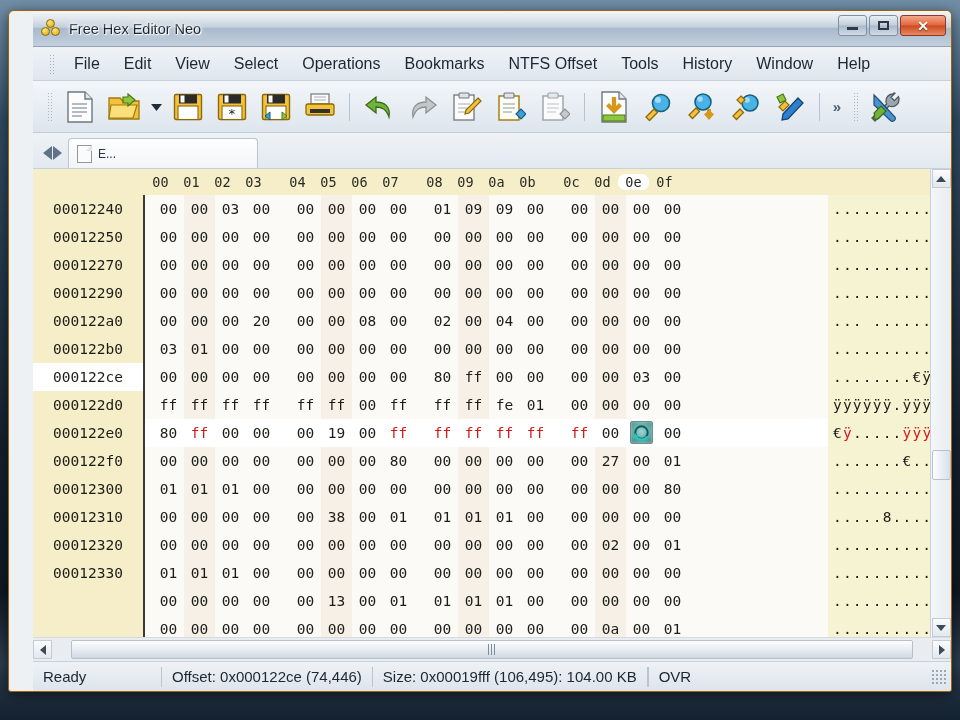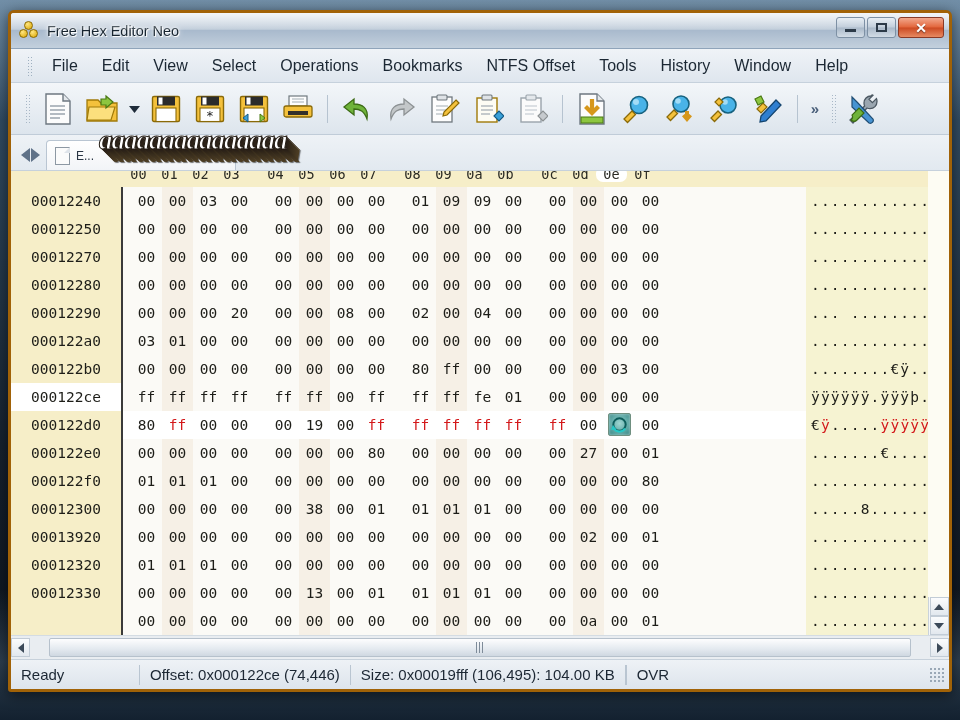--- a/index.html
+++ b/index.html
@@ -21,25 +21,26 @@
   }
   #desktop::after {
     content: ""; position: absolute; left: 0; right: 0; bottom: 0; height: 130px;
     background: linear-gradient(180deg, rgba(30,60,90,0), rgba(120,160,195,.30) 55%, rgba(20,35,50,.9));
   }
 
   
   #window {
     position: absolute; left: 8px; top: 10px; width: 944px; height: 682px;
     background: #eef1f4;
-    border: 3px solid #a16207;
+    border: 1px solid #a16207;
     border-radius: 6px 6px 3px 3px;
     box-shadow: 0 3px 14px rgba(0,0,0,.55);
     display: flex; flex-direction: column;
     overflow: hidden;
+    padding-left: 24px;
   }
 
   
   #titlebar {
     height: 36px; flex: 0 0 36px;
     background: linear-gradient(180deg,#cfd9e4 0%, #b9c7d6 45%, #a9bacd 50%, #c3d0dd 100%);
     border-bottom: 1px solid #8fa4ba;
     display: flex; align-items: center;
     position: relative;
     padding-left: 8px;
@@ -165,21 +166,21 @@
       7px 7px 0 #3b2f1e, 8px 8px 0 #3e321f, 9px 9px 0 #413420,
       10px 10px 0 #443621, 11px 11px 0 #473922, 12px 12px 0 #4a3b23,
       13px 13px 0 #4d3e24, 14px 14px 1px rgba(0,0,0,.55);
     -webkit-text-stroke: 1px #1f1810;
     pointer-events: none;
     z-index: 50;
   }
 
   
   #hexwrap { flex: 1 1 auto; display: flex; flex-direction: column; background: #fdfcf3; min-height: 0; }
-  #hexbody { flex: 1 1 auto; display: flex; min-height: 0; align-items: flex-end; }
+  #hexbody { flex: 1 1 auto; display: flex; min-height: 0; }
   #hexmain { flex: 1 1 auto; display: flex; flex-direction: column; min-width: 0; }
 
   .mono { font-family: "DejaVu Sans Mono", "Liberation Mono", monospace; }
 
   #colheader {
     height: 26px; flex: 0 0 26px;
     background: #f6eec8;
     display: flex; align-items: center;
     font-size: 13.5px; color: #2a2a24;
     padding-left: 0;
@@ -516,21 +517,20 @@
 
   <div id="tabstrip">
     <div id="tab-nav">
       <span class="navarrow l"></span>
       <span class="navarrow r"></span>
     </div>
     <div id="doc-tab">
       <span class="pageicon"></span>
       <span id="tab-label">E...</span>
     </div>
-    <div id="type-overlay">aaaaaaaaaaaaaaa</div>
   </div>
 
   <div id="hexwrap">
     <div id="hexbody">
       <div id="hexmain">
 
         <div id="colheader" class="mono">
           <div class="pad-addr"></div>
           <div class="cols" id="colcells">
               <div class="chcell">00</div>
@@ -553,30 +553,29 @@
               <div class="chcell sel">0e</div>
               <div class="chcell">0f</div>
             </div>
         </div>
 
         <div id="rows-area">
           <div id="addr-col" class="mono">
               <div class="addr">00012240</div>
               <div class="addr">00012250</div>
               <div class="addr">00012270</div>
-              <div class="addr">00012280</div>
               <div class="addr">00012290</div>
               <div class="addr">000122a0</div>
               <div class="addr">000122b0</div>
               <div class="addr sel">000122ce</div>
               <div class="addr">000122d0</div>
               <div class="addr">000122e0</div>
               <div class="addr">000122f0</div>
               <div class="addr">00012300</div>
-              <div class="addr">00013920</div>
+              <div class="addr">00012310</div>
               <div class="addr">00012320</div>
               <div class="addr">00012330</div>
             </div>
           <div id="bytes-pane" class="mono">
             <div class="ascii-bg"></div>
             <div id="rows-host">
                 <div class="hexrow">
                   <div class="bytes">
                     <div class="bcell">00</div>
                     <div class="bcell tint">00</div>

